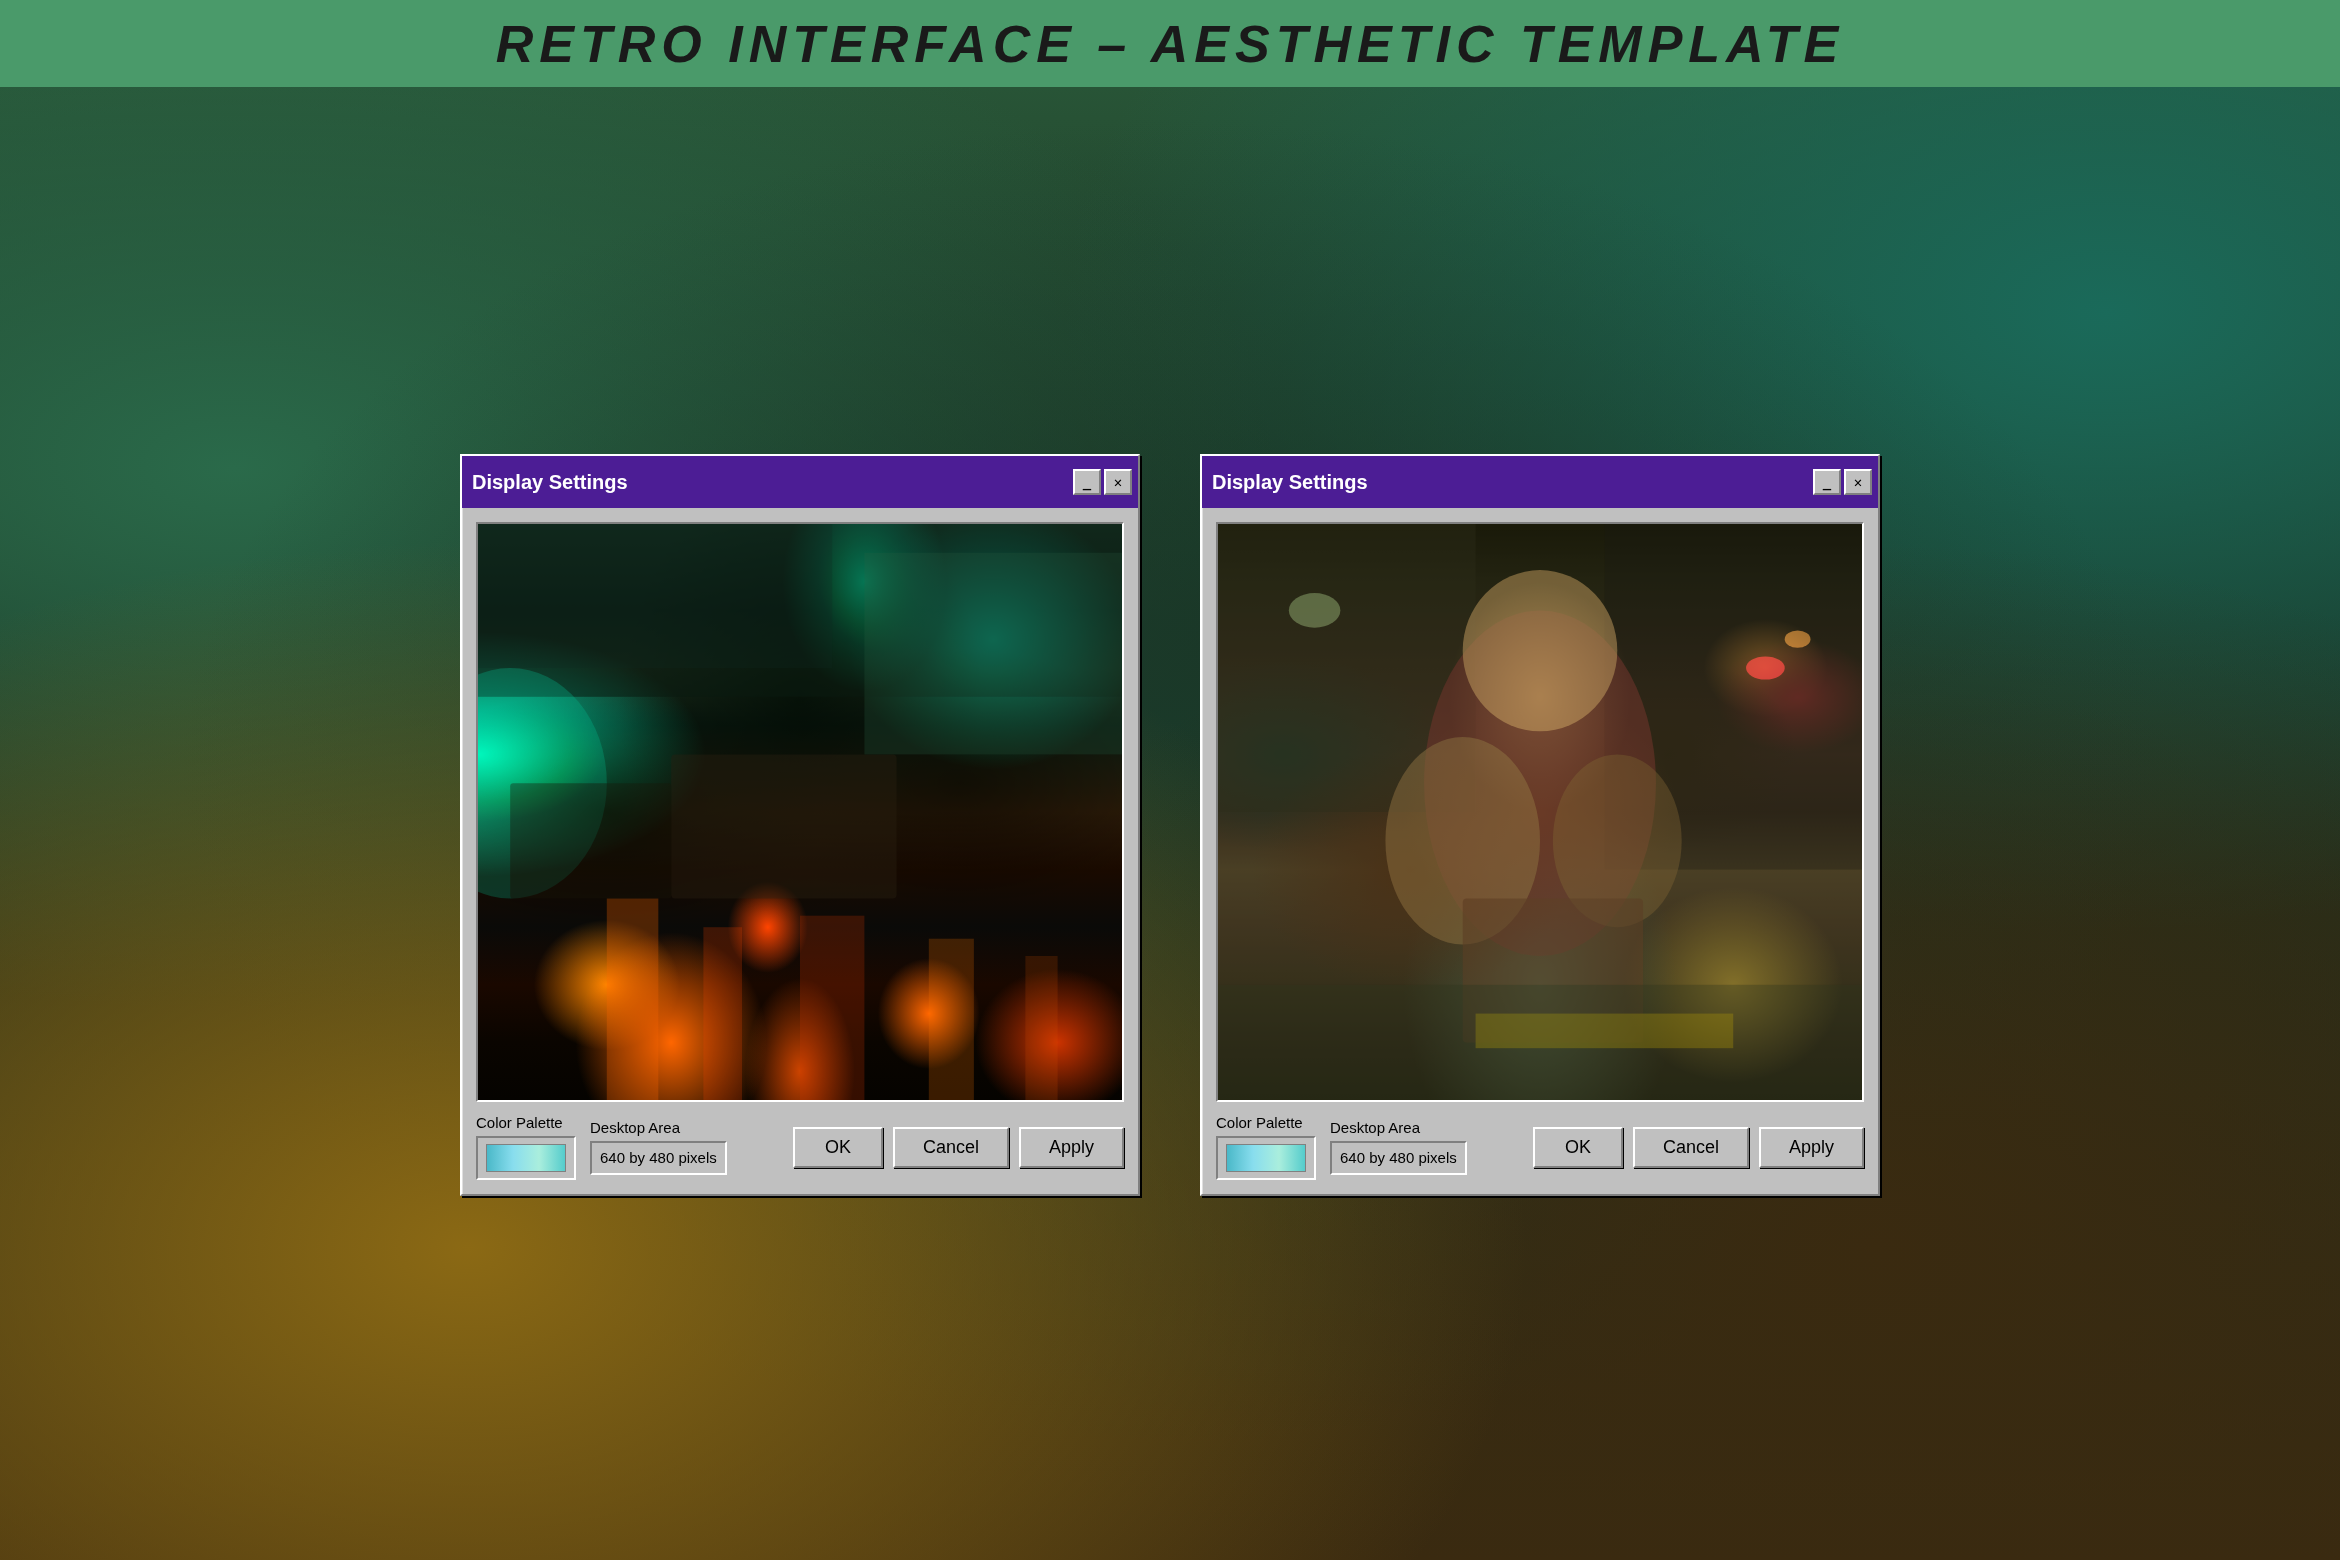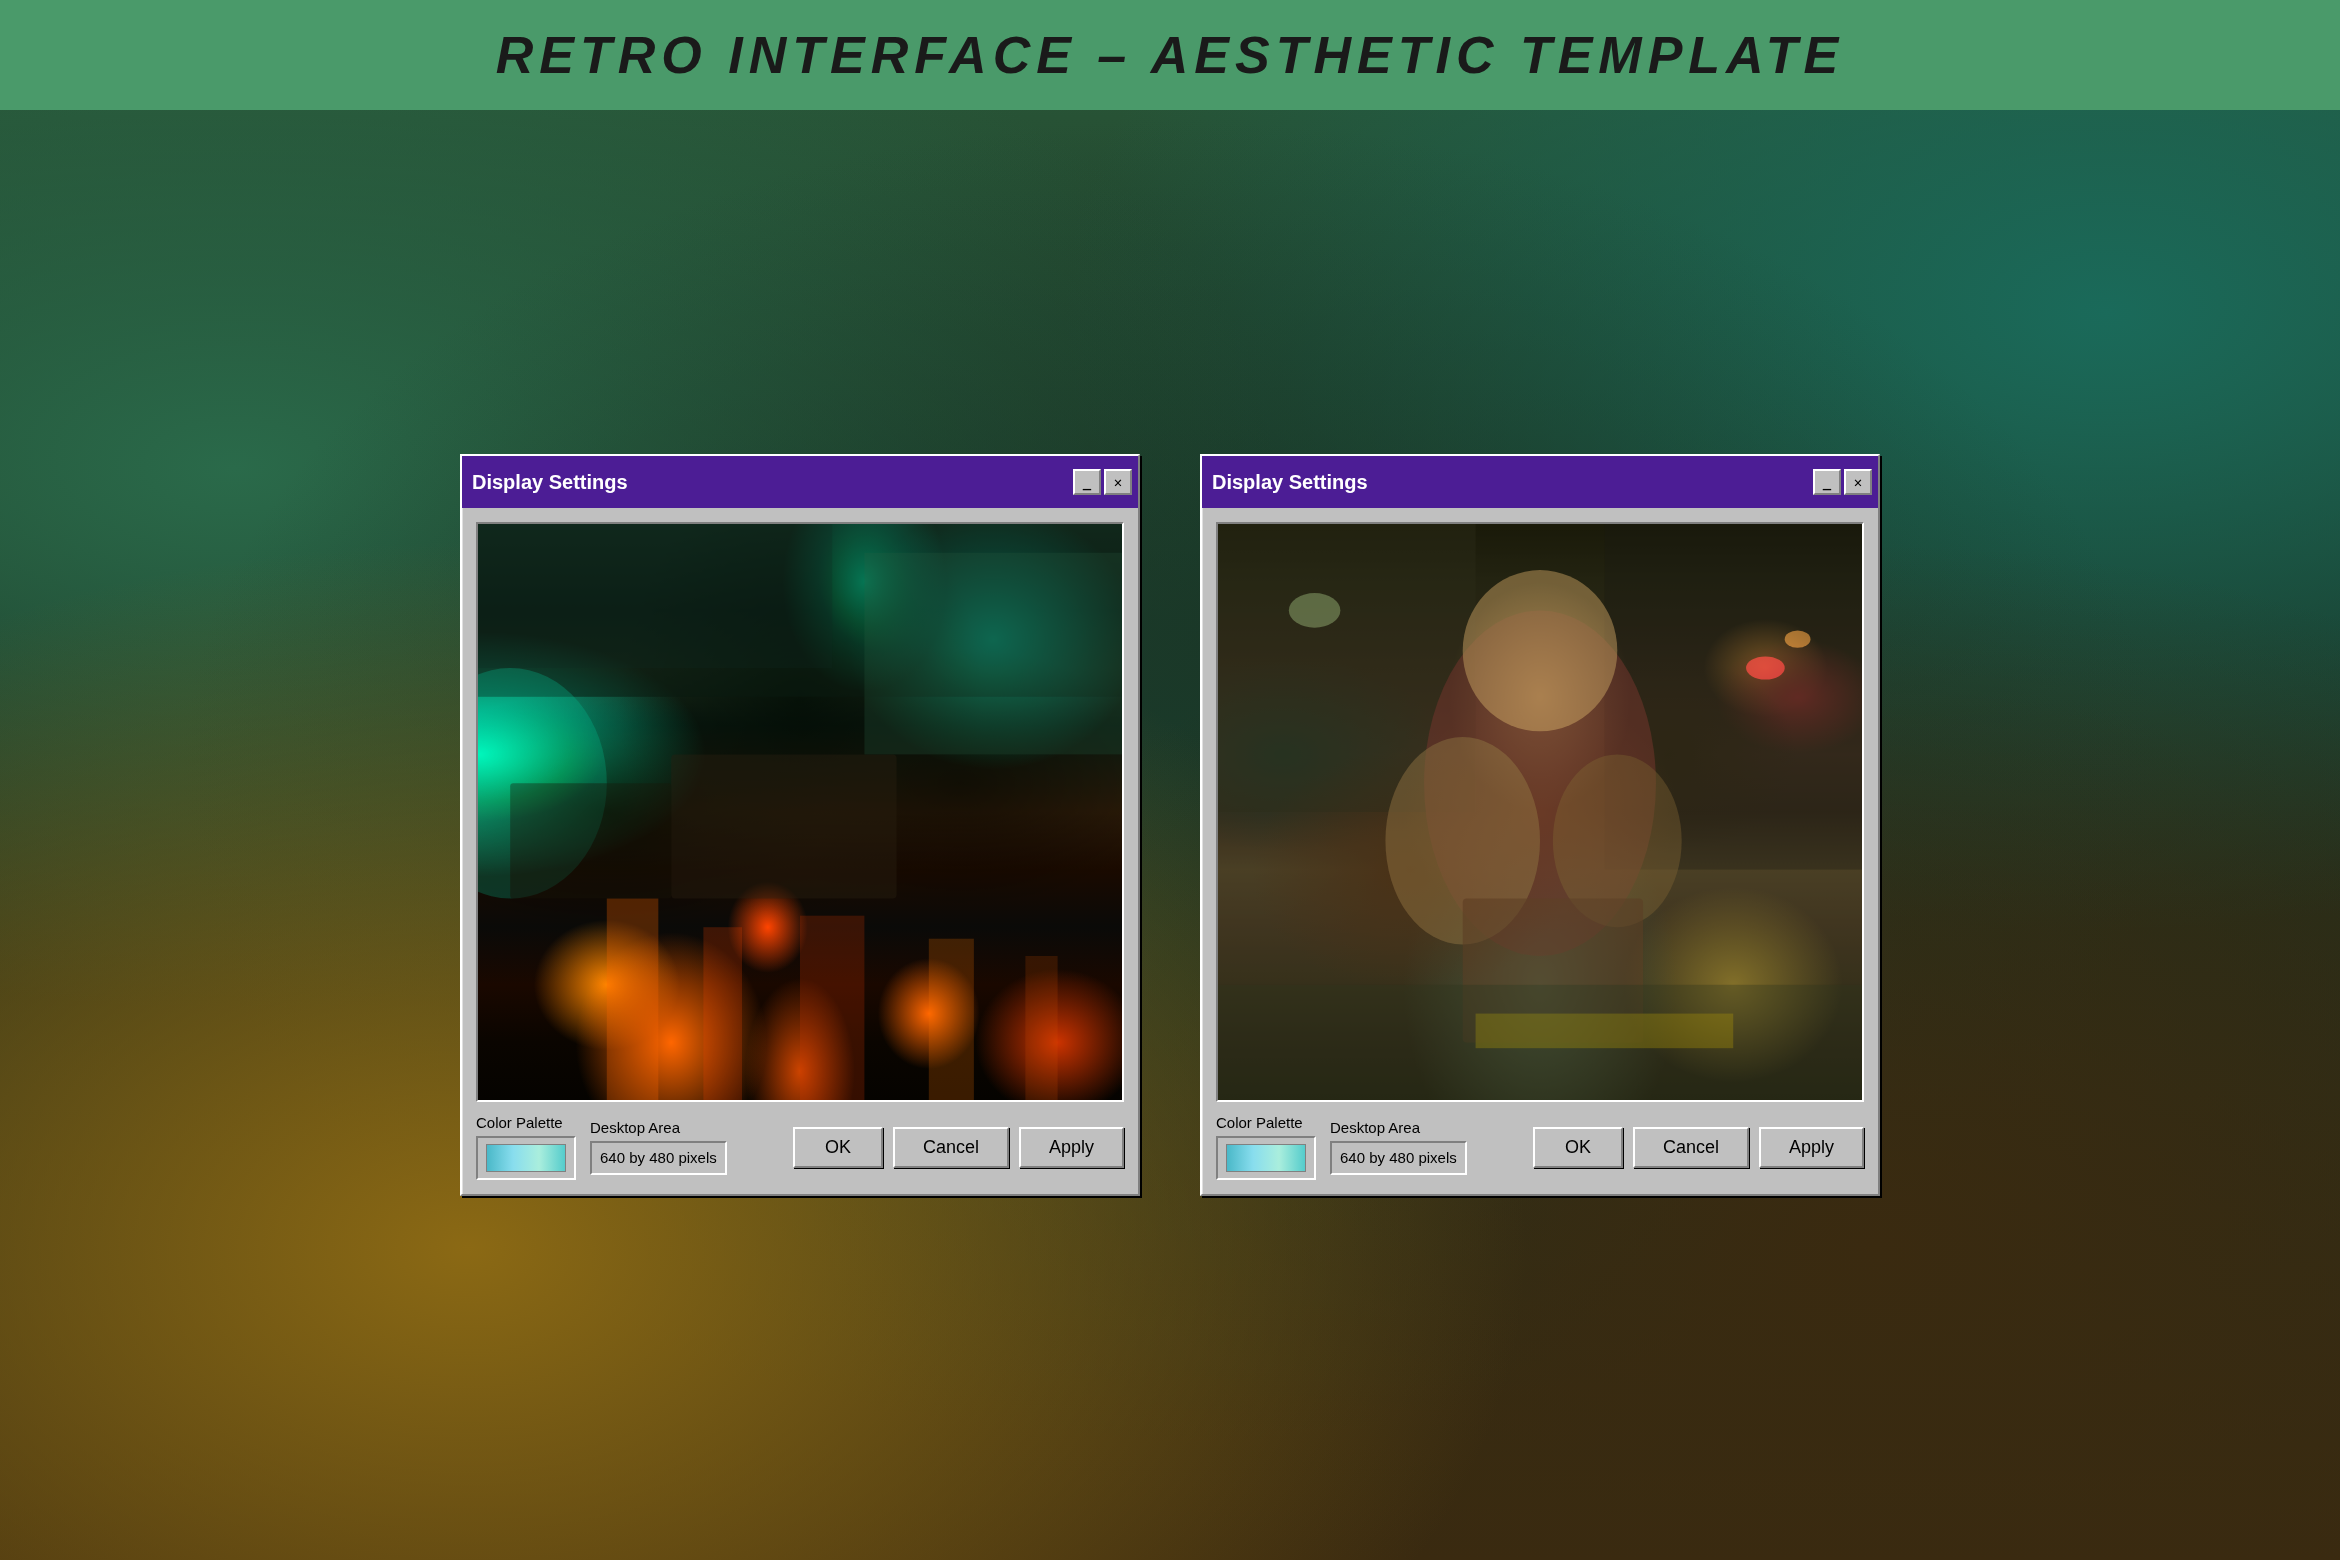--- a/index.html
+++ b/index.html
@@ -25,21 +25,21 @@
         radial-gradient(ellipse at 90% 20%, #1a6a5a 0%, transparent 35%),
         linear-gradient(180deg, #2a5a3a 0%, #1a3020 40%, #3a2a10 100%);
     }
 
     
     .header-banner {
       position: absolute;
       top: 0;
       left: 0;
       right: 0;
-      height: 110px;
+      height: 87px;
       background: #4a9a6a;
       display: flex;
       align-items: center;
       justify-content: center;
       z-index: 10;
     }
 
     .header-title {
       font-family: 'Arial Black', Arial, sans-serif;
       font-size: 52px;

